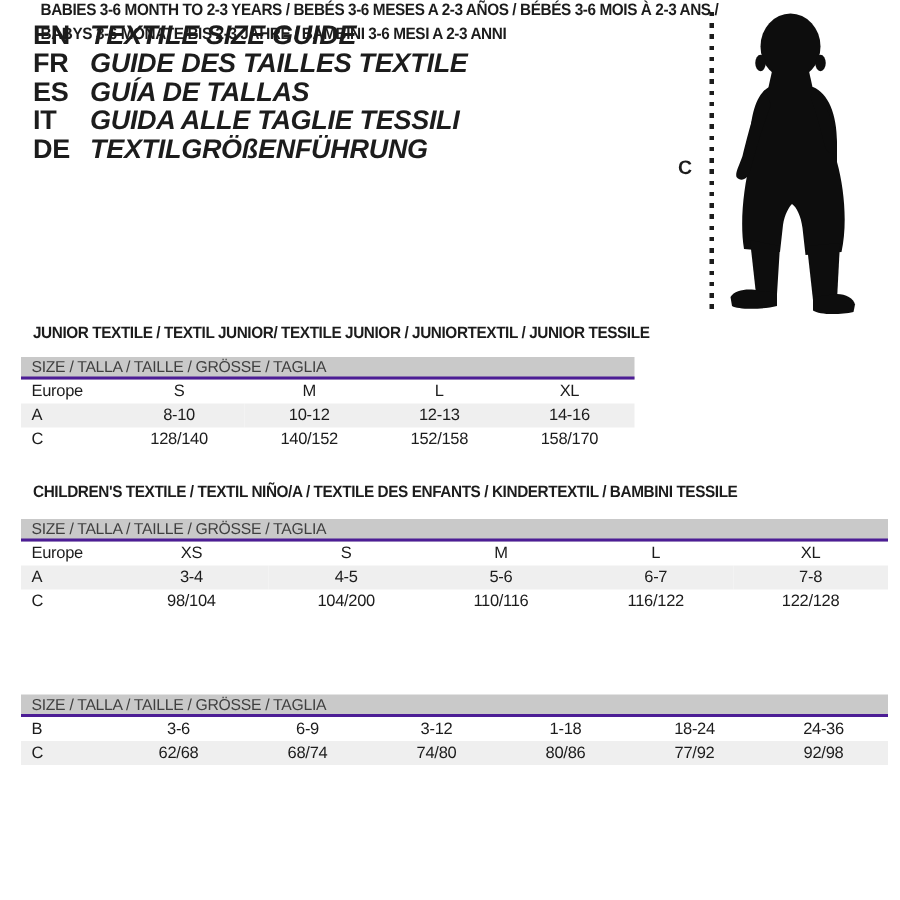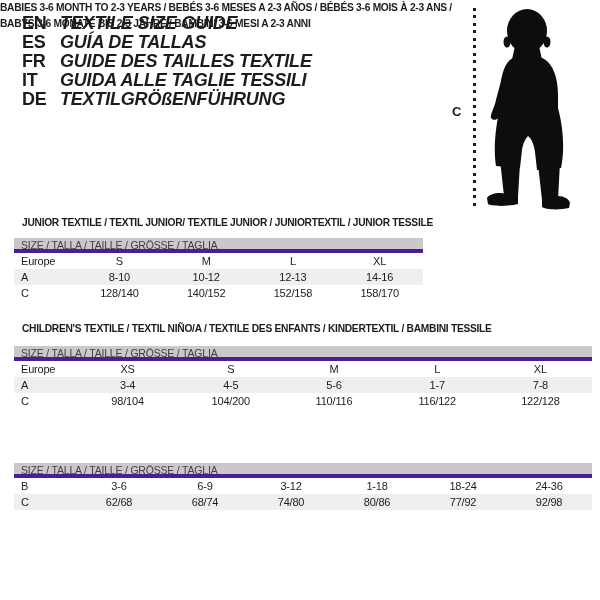--- a/index.html
+++ b/index.html
@@ -28,21 +28,21 @@
   .cond { transform:scaleX(0.93); transform-origin:0 50%; white-space:nowrap; }
   .sec-heading {
     position:absolute; left:22px; font-size:11px; font-weight:bold;
     letter-spacing:-0.3px; line-height:15.5px;
   }
 
   
   .size-bar {
     position:absolute; left:14px; height:15px; background:#c9c9c9;
     font-size:10.5px; color:#3f3f3f; line-height:15px; padding-left:7px;
-    box-sizing:border-box; letter-spacing:-0.2px; border-bottom:4px solid #4c1d95;
+    box-sizing:border-box; letter-spacing:-0.2px; border-bottom:2px solid #4c1d95;
   }
 
   
   .size-table {
     position:absolute; left:14px; border-collapse:collapse; table-layout:fixed;
     font-size:11px; letter-spacing:-0.2px;
   }
   .size-table td { height:16px; padding:0; text-align:center; vertical-align:middle;margin-top:28px; }
   .size-table td.lbl { text-align:left; padding-left:7px; }
   .size-table tr.alt td { background:#efefef; }
@@ -50,44 +50,44 @@
 
   .w-junior { width:409px; }
   .w-wide   { width:578px; }
 
   #junior-heading   { top:215px; }
   #junior-bar       { top:238px; }
   #junior-table     { top:253px; }
   #children-heading { top:321px; }
   #children-bar     { top:346px; }
   #children-table   { top:361px; }
-  #babies-heading   { top:426px; }
+  #babies-heading   { top:426px;padding-left:27px; }
   #babies-bar       { top:463px; }
   #babies-table     { top:478px; }
 
   .notes { position:absolute; left:22px; top:536px; }
   .note-line { font-size:11px; font-weight:bold; letter-spacing:-0.3px; line-height:17.2px; }
 </style>
 </head>
 <body>
 
 <div id="page">
 
   <div class="lang-block">
     <div class="lang-row">
       <span class="lang-code">EN</span>
       <span class="lang-title">TEXTILE SIZE GUIDE</span>
     </div>
     <div class="lang-row">
+      <span class="lang-code">FR</span>
+      <span class="lang-title">GUIDE DES TAILLES TEXTILE</span>
+    </div>
+    <div class="lang-row">
       <span class="lang-code">ES</span>
       <span class="lang-title">GUÍA DE TALLAS</span>
-    </div>
-    <div class="lang-row">
-      <span class="lang-code">FR</span>
-      <span class="lang-title">GUIDE DES TAILLES TEXTILE</span>
     </div>
     <div class="lang-row">
       <span class="lang-code">IT</span>
       <span class="lang-title">GUIDA ALLE TAGLIE TESSILI</span>
     </div>
     <div class="lang-row">
       <span class="lang-code">DE</span>
       <span class="lang-title">TEXTILGRÖßENFÜHRUNG</span>
     </div>
   </div>
@@ -165,21 +165,21 @@
         <td>S</td>
         <td>M</td>
         <td>L</td>
         <td>XL</td>
       </tr>
       <tr class="alt">
         <td class="lbl">A</td>
         <td>3-4</td>
         <td>4-5</td>
         <td>5-6</td>
-        <td>1-7</td>
+        <td>6-7</td>
         <td>7-8</td>
       </tr>
       <tr>
         <td class="lbl">C</td>
         <td>98/104</td>
         <td>104/200</td>
         <td>110/116</td>
         <td>116/122</td>
         <td>122/128</td>
       </tr>

